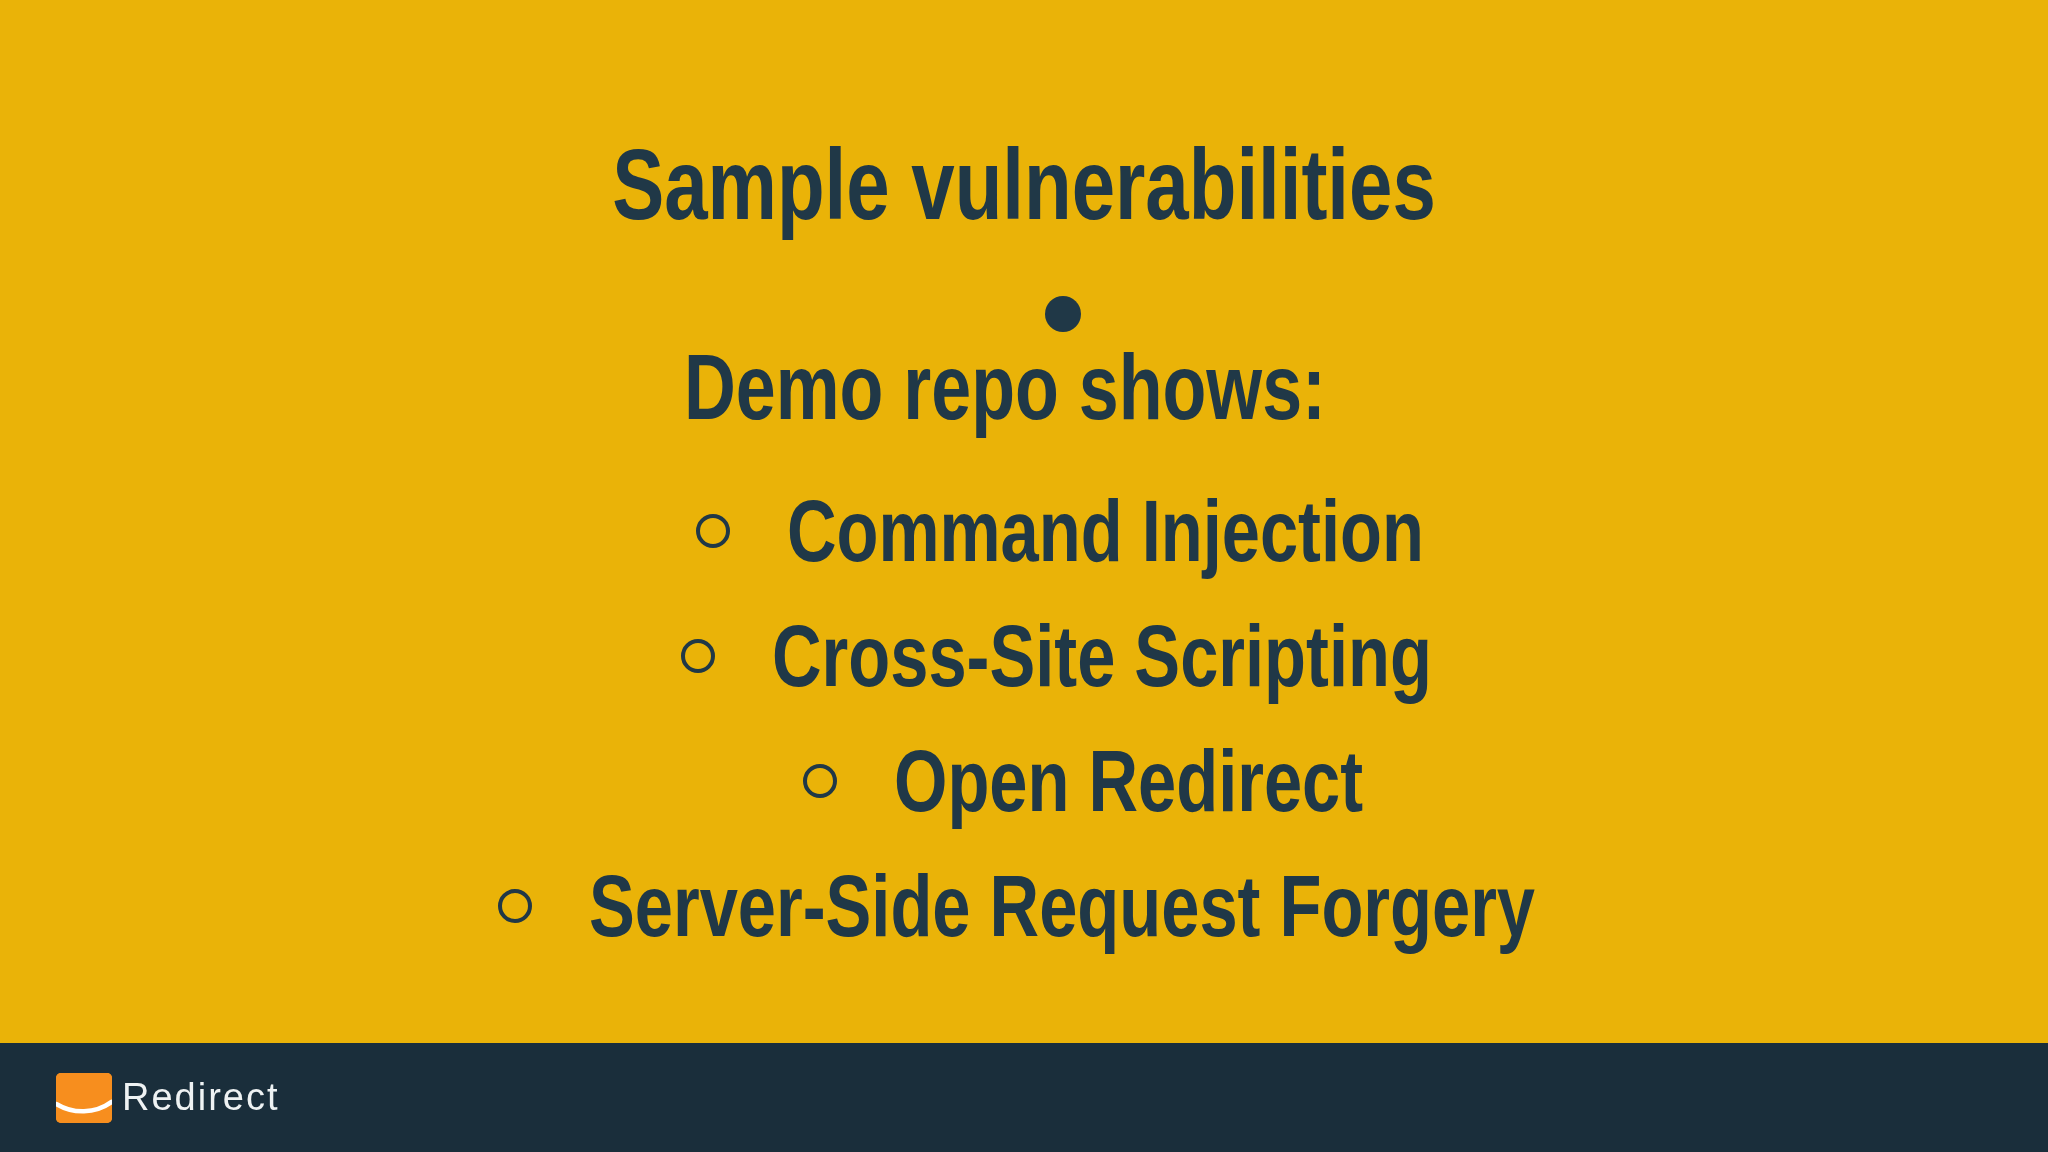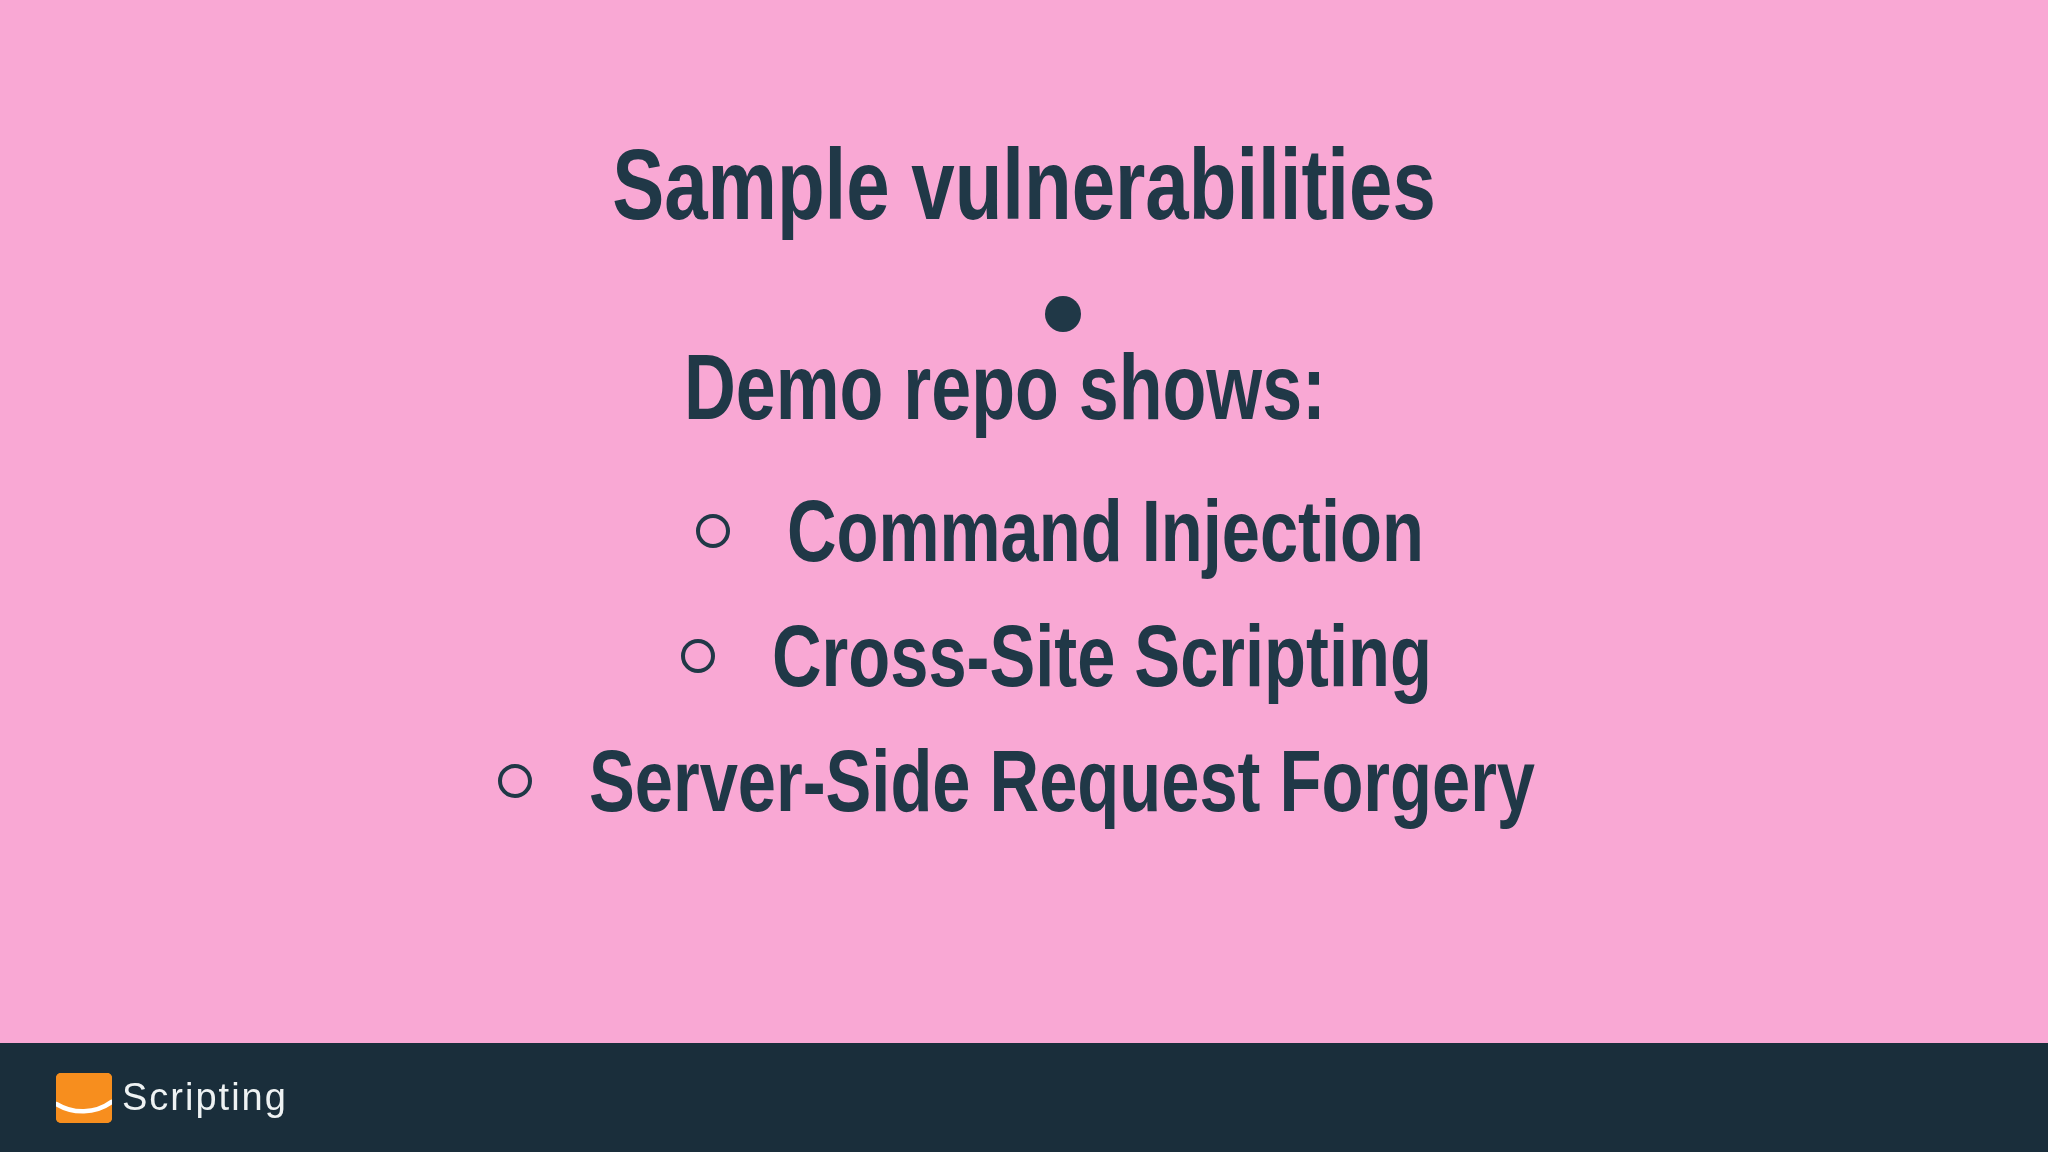--- a/index.html
+++ b/index.html
@@ -1,21 +1,21 @@
 <!DOCTYPE html>
 <html><head>
 <meta charset="utf-8">
 <style>
   html, body { margin: 0; padding: 0; background: #e8e8e8; }
   * { box-sizing: border-box; }
   .slide {
     position: relative;
     width: 2048px;
     height: 1152px;
-    background: #f9a8d4;
+    background: #eab308;
     overflow: hidden;
     font-family: "Liberation Sans", "DejaVu Sans", sans-serif;
     color: #203847;
   }
   .slide-title {
     margin: 124px 0 0 0;
     font-size: 100px;
     line-height: 120px;
     font-weight: bold;
     text-align: center;
@@ -114,27 +114,31 @@
     <div class="sub-bullet-row">
       <span class="bullet-ring"></span>
       <span class="condense">Command Injection</span>
     </div>
     <div class="sub-bullet-row">
       <span class="bullet-ring"></span>
       <span class="condense">Cross-Site Scripting</span>
     </div>
     <div class="sub-bullet-row">
       <span class="bullet-ring"></span>
+      <span class="condense">Open Redirect</span>
+    </div>
+    <div class="sub-bullet-row">
+      <span class="bullet-ring"></span>
       <span class="condense">Server-Side Request Forgery</span>
     </div>
   </div>
 
   <div class="footer-bar">
     <span class="brand-mark">
       <svg viewBox="0 0 100 100" preserveAspectRatio="none" aria-hidden="true">
         <rect x="0" y="0" width="100" height="100" fill="#f78e1e"></rect>
         <path d="M 1 62 C 30 82, 70 82, 99 58" stroke="#ffffff" stroke-width="9" fill="none" stroke-linecap="round"></path>
       </svg>
     </span>
-    <span class="brand-name">Scripting</span>
+    <span class="brand-name">Redirect</span>
   </div>
 
 </div>
 
 </body></html>

